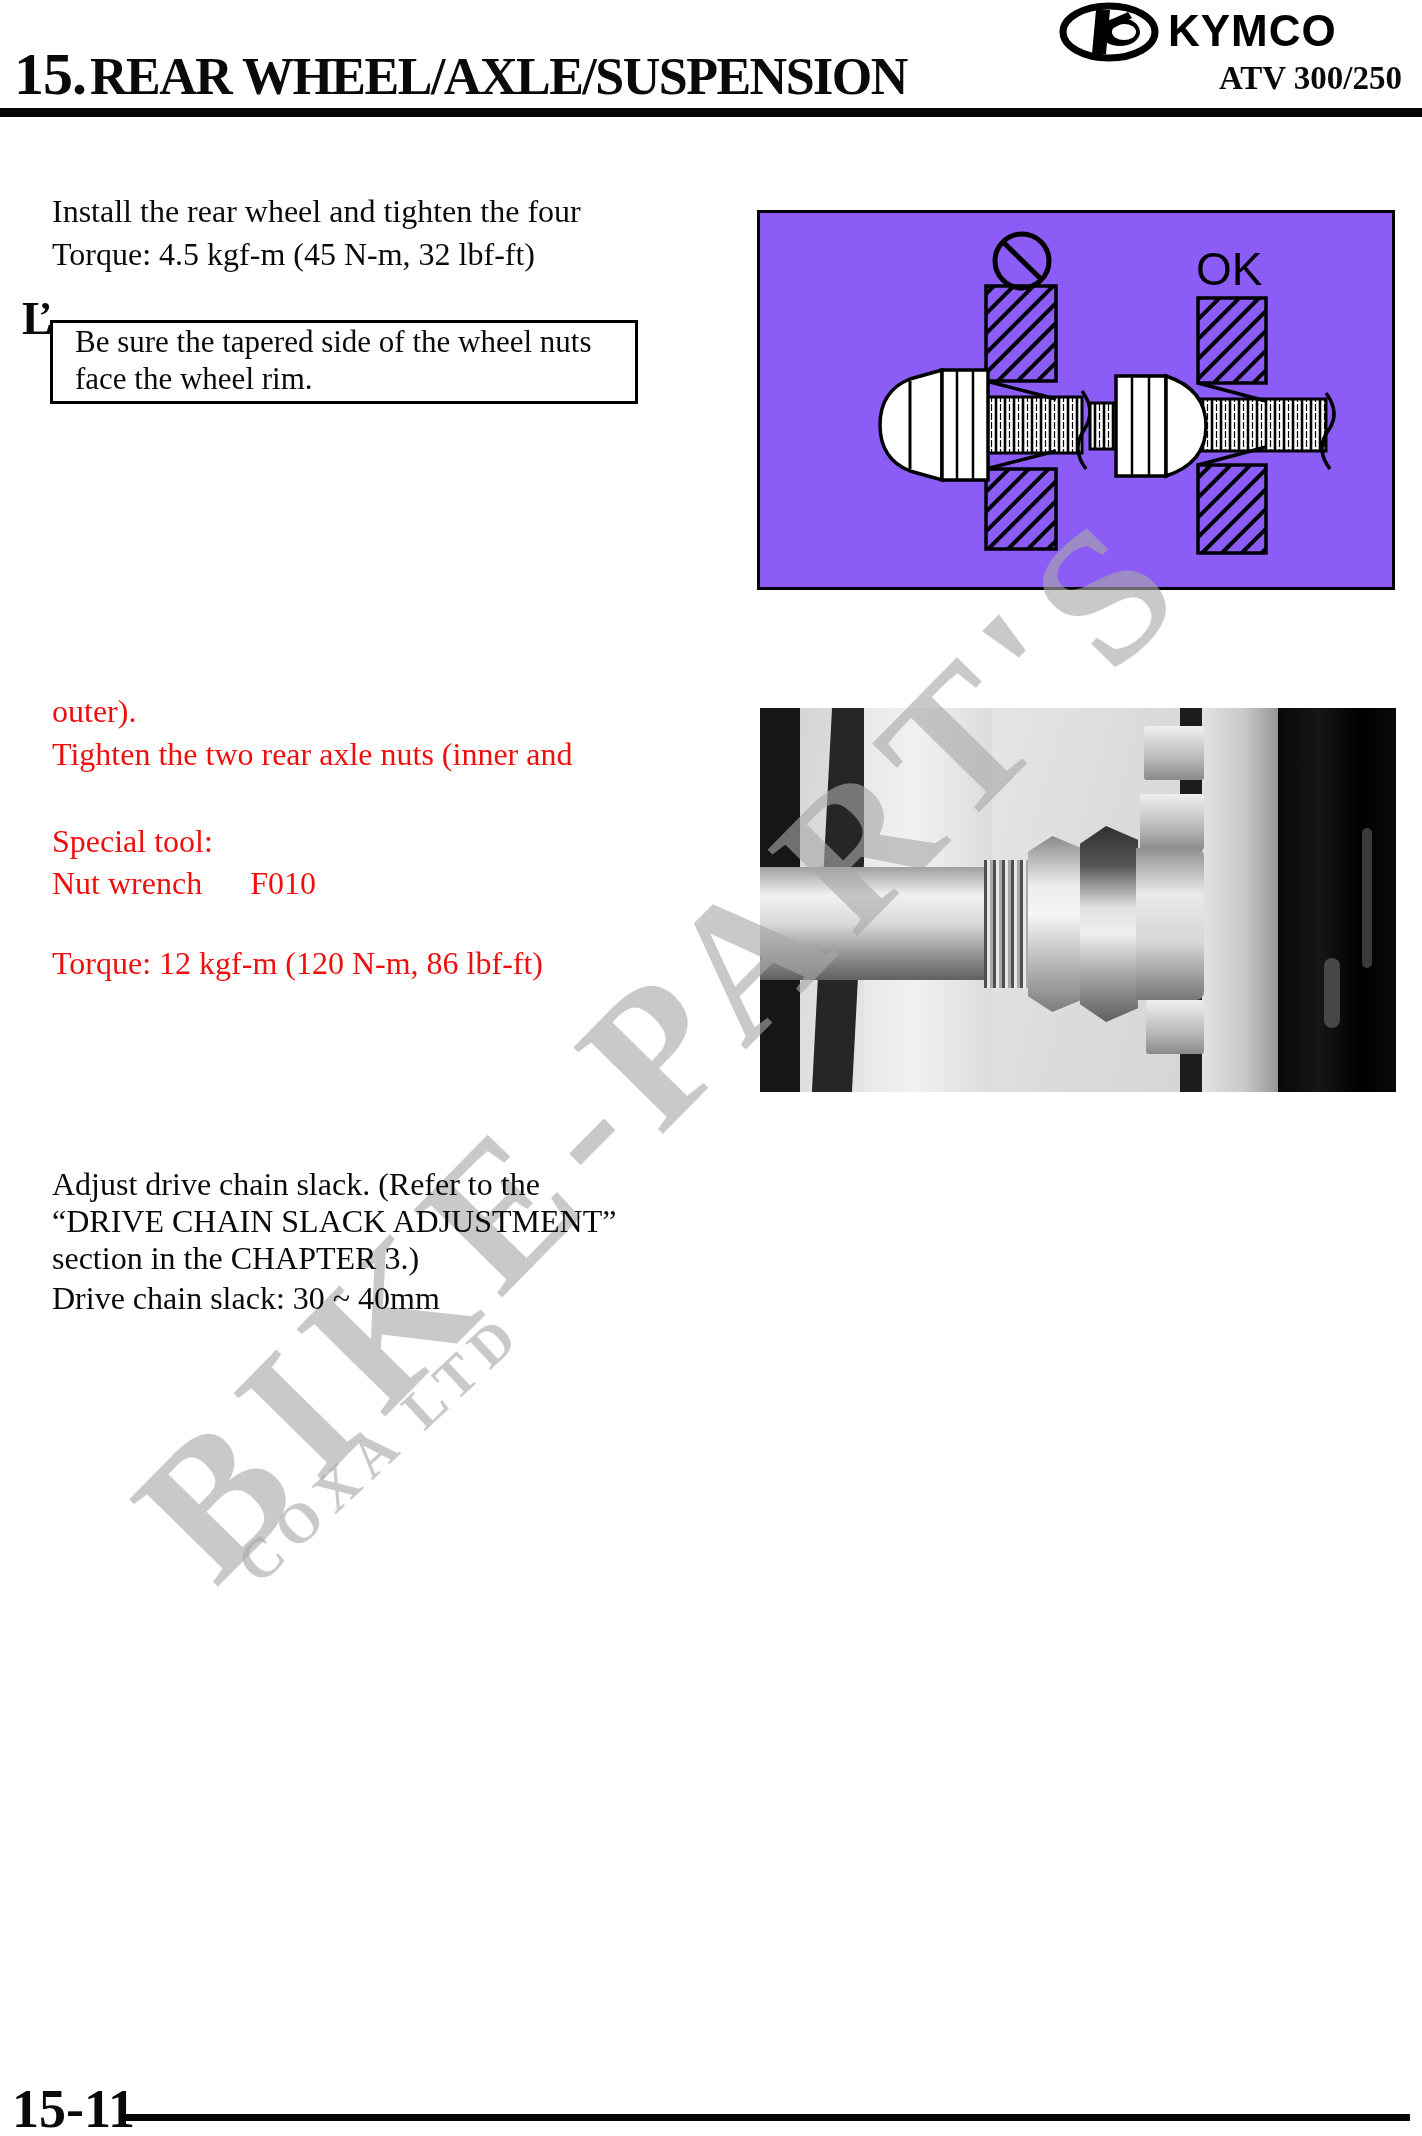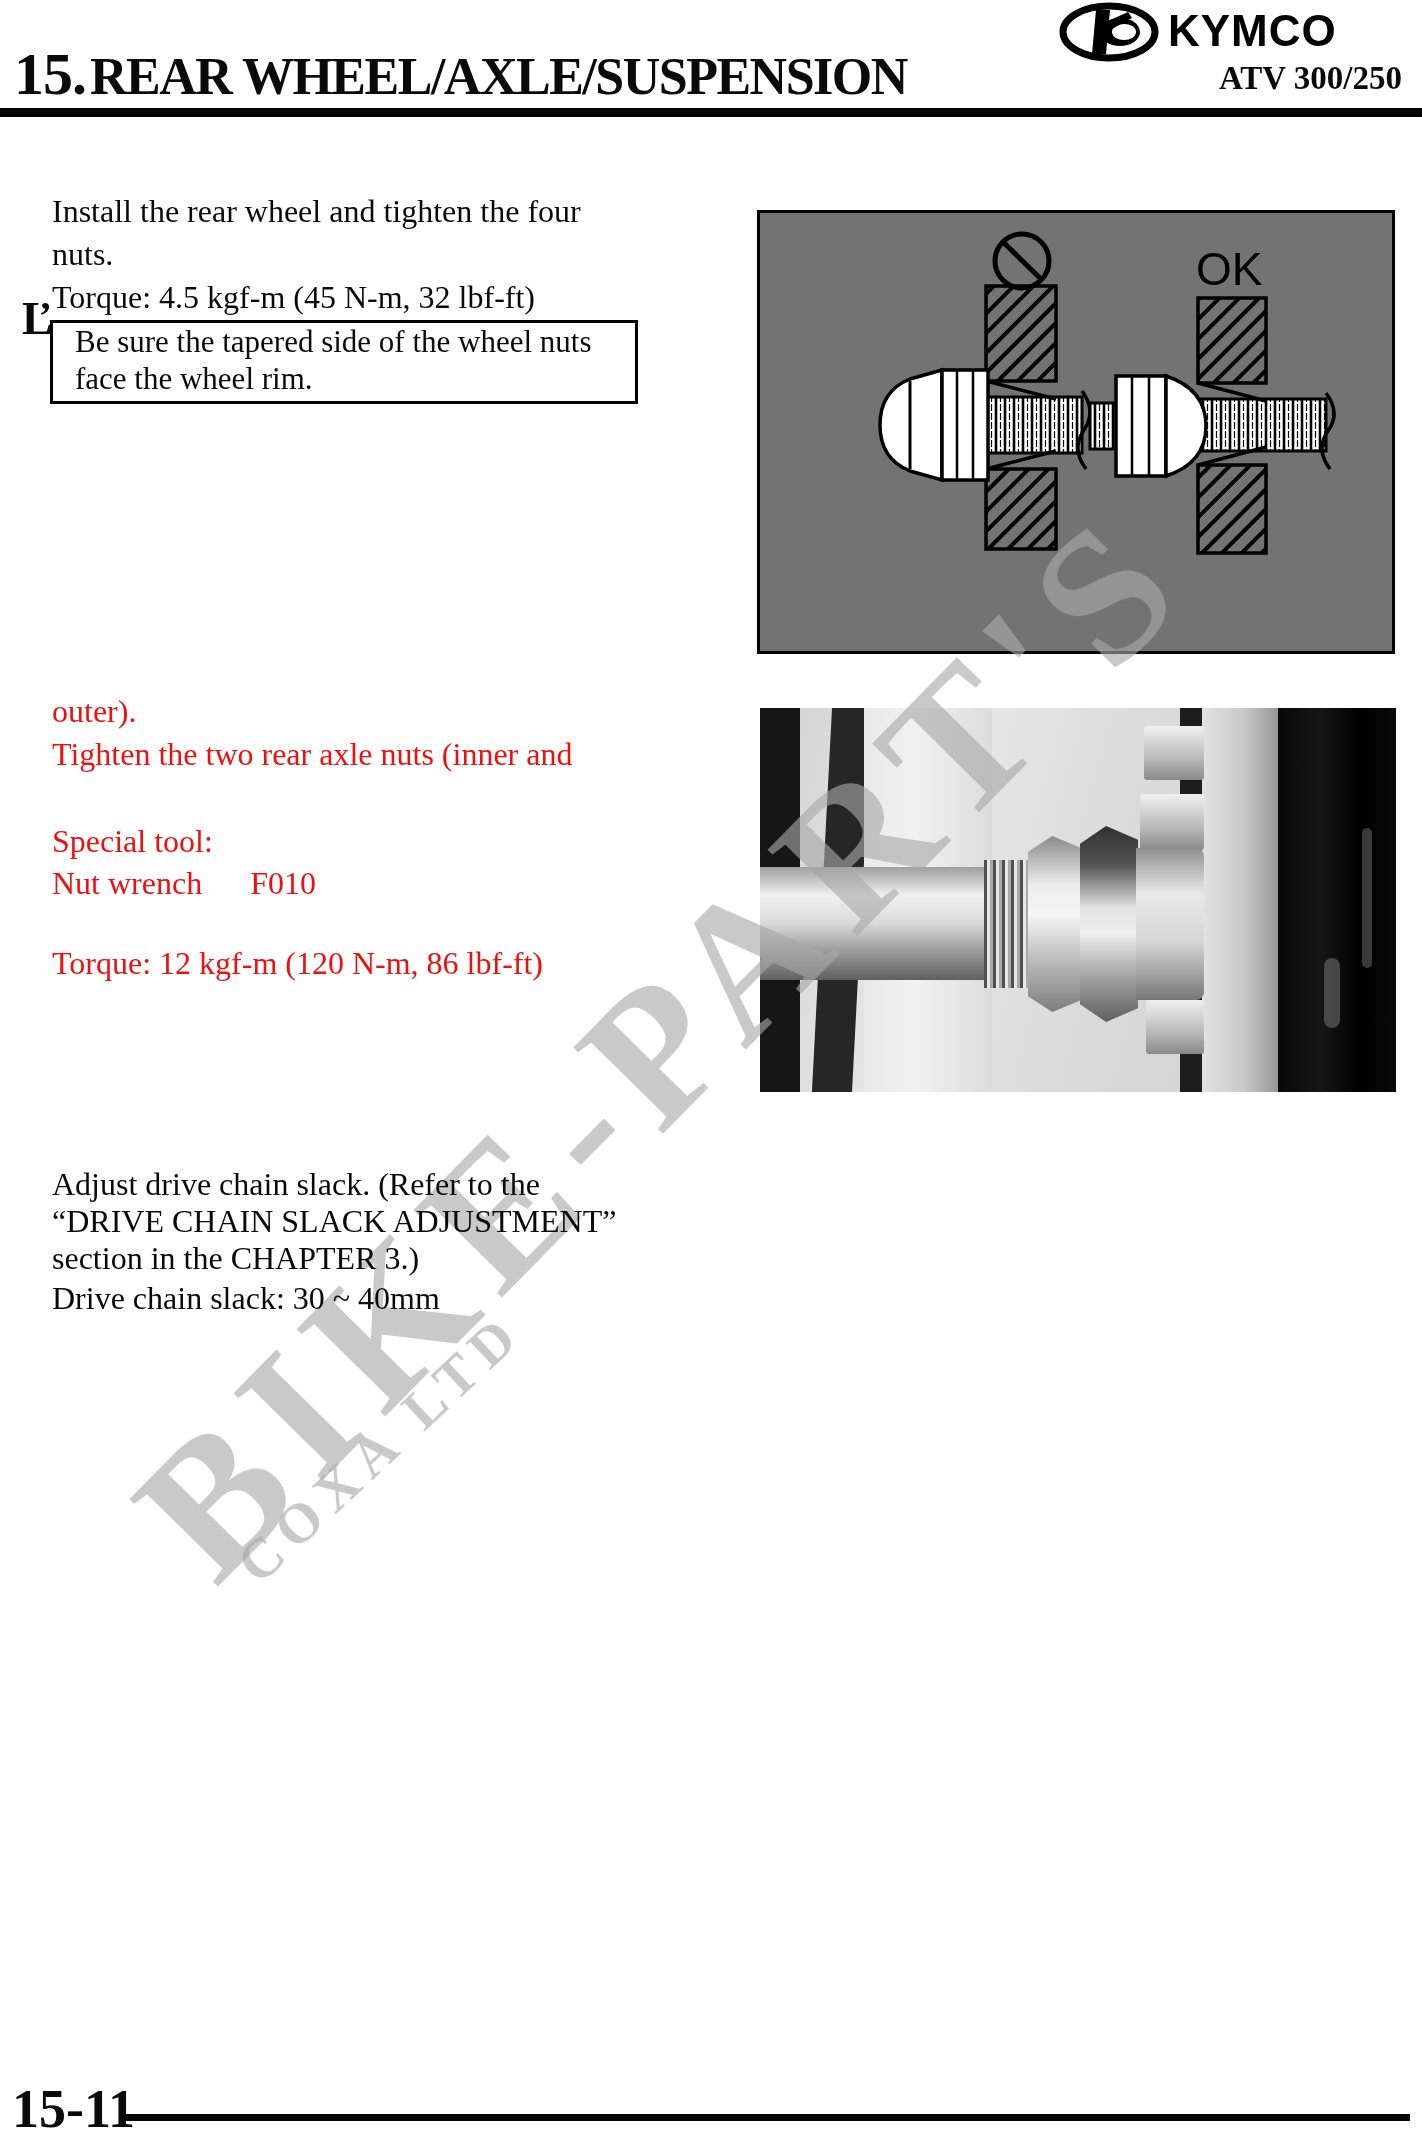--- a/index.html
+++ b/index.html
@@ -24,22 +24,22 @@
     font-size:33px;font-weight:bold;}
   
   .tblock{position:absolute;z-index:5;font-size:32px;line-height:43px;white-space:nowrap;}
   .b{font-weight:normal;}
   .red{color:#ee0f0f;}
   
   .note-marker{position:absolute;left:22px;top:296px;z-index:5;font-size:46px;font-weight:bold;line-height:46px;}
   .note-box{position:absolute;left:50px;top:320px;width:588px;height:84px;border:3px solid #000;
     z-index:5;padding-left:22px;box-sizing:border-box;font-size:31px;line-height:37px;white-space:nowrap;}
   
-  .diagram{position:absolute;left:757px;top:210px;width:638px;height:444px;border:3px solid #000;
-    box-sizing:border-box;background:#737373;z-index:1;}
+  .diagram{position:absolute;left:757px;top:210px;width:638px;height:380px;border:3px solid #000;
+    box-sizing:border-box;background:#8b5cf6;z-index:1;}
   
   .photo{position:absolute;left:760px;top:708px;width:636px;height:384px;overflow:hidden;z-index:1;
     background:linear-gradient(105deg,#d2d2d2,#e6e6e6 30%,#dadada 55%,#cfcfcf);}
   .photo div{position:absolute;}
   .tire1{left:0;top:0;width:40px;height:100%;background:#161616;}
   .tire2{left:62px;top:-18px;width:40px;height:420px;background:#262626;transform:rotate(3deg);}
   .lightstrip{left:104px;top:0;width:128px;height:100%;background:linear-gradient(90deg,#e9e9e9,#f1f1f1 40%,#dcdcdc);}
   .swingarm-dark{left:420px;top:0;width:34px;height:100%;background:#1d1d1d;}
   .shaft{left:0;top:159px;width:232px;height:113px;border-radius:0 4px 4px 0;
     background:linear-gradient(180deg,#9f9f9f,#f1f1f1 25%,#d9d9d9 50%,#9a9a9a 75%,#606060);}
@@ -93,21 +93,20 @@
       <ellipse cx="66" cy="30" rx="12" ry="8" fill="#fff"></ellipse>
       <path d="M48,20 L70,10 L74,16 L52,28 Z" fill="#000"></path>
     </svg>
   </div>
   <div class="brand">KYMCO</div>
   <div class="model">ATV 300/250</div>
   <div class="hdr-rule"></div>
 
   <div class="tblock" style="left:52px;top:190px;">
     <div>Install the rear wheel and tighten the four</div>
-    <div>nuts.</div>
     <div><span class="b">Torque:</span> <span>4.5 kgf-m (45 N-m, 32 lbf-ft)</span></div>
   </div>
 
   <div class="note-marker">Ľ</div>
   <div class="note-box">
     <div>Be sure the tapered side of the wheel nuts</div>
     <div>face the wheel rim.</div>
   </div>
 
   <div class="diagram">

